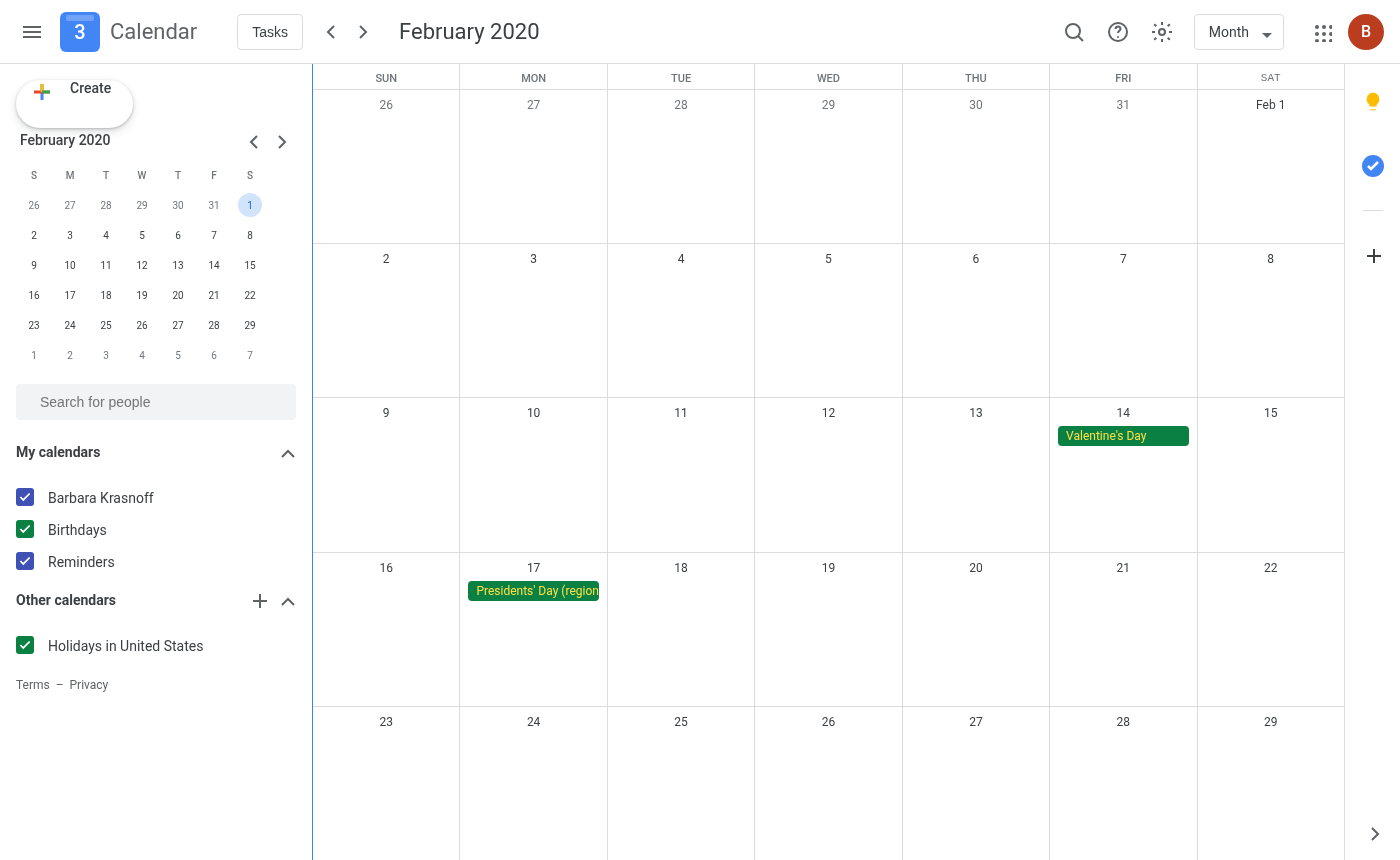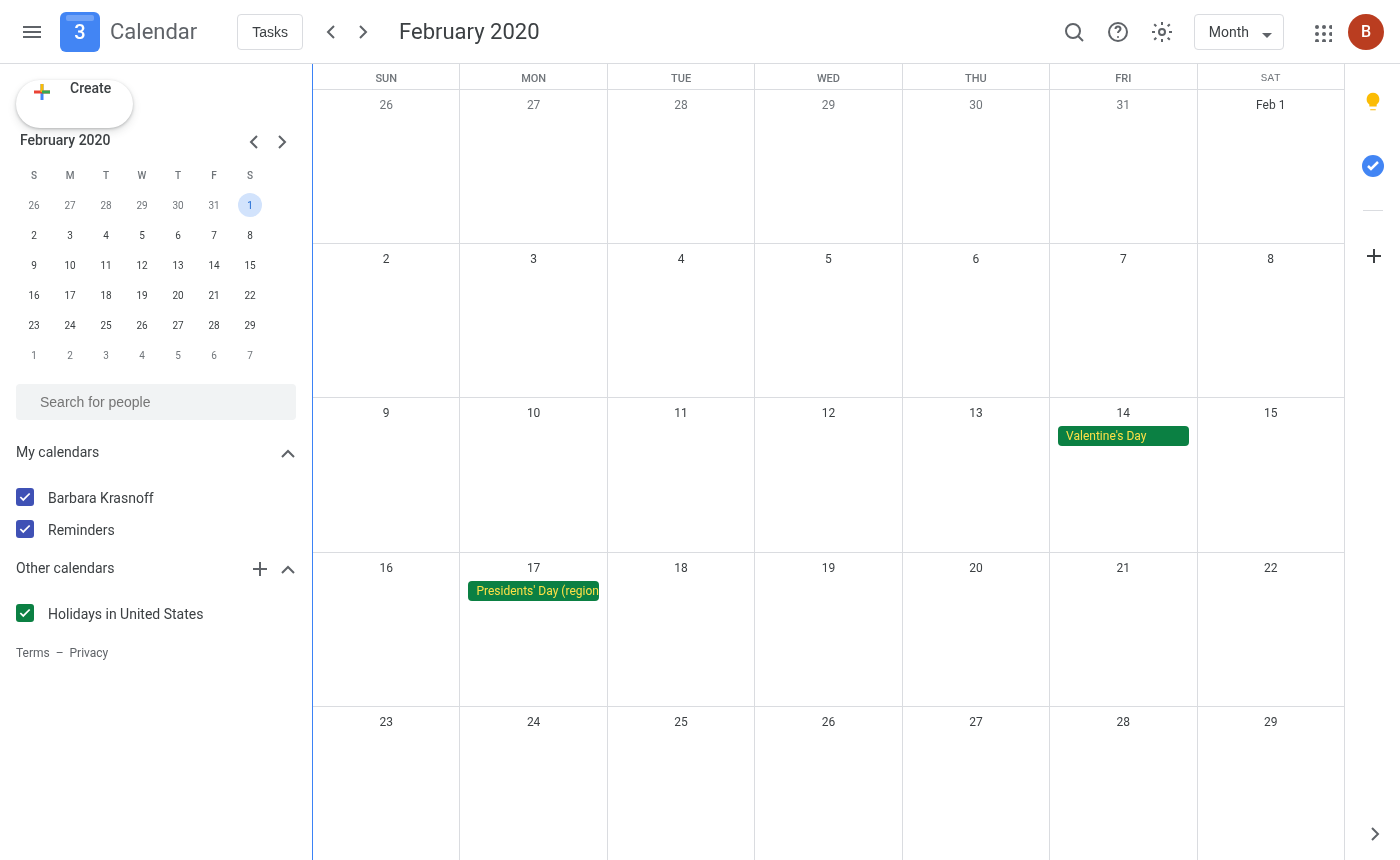--- a/index.html
+++ b/index.html
@@ -43,21 +43,21 @@
 .minical-row { display: flex; }
 .minical-cell { flex: 1; height: 30px; display: flex; align-items: center; justify-content: center; font-size: 10px; color: #70757a; cursor:pointer; position:relative; border-radius:50%; max-width:36px;}
 .minical-cell.head { font-weight: 500; cursor:default;}
 .minical-cell.in-month { color: #3c4043; font-size:10px;}
 .minical-cell.selected::before { content:""; position:absolute; width:24px; height:24px; background:#d2e3fc; border-radius:50%; z-index:-1;}
 .minical-cell.selected { color:#1967d2; z-index:0;}
 
 .search-people { background: #f1f3f4; border: none; height: 36px; border-radius: 4px; padding: 0 24px; font-size: 14px; width: 100%; margin: 14px 0; outline:none;}
 
 .section-header { display: flex; align-items: center; justify-content: space-between; height: 36px; cursor:pointer;}
-.section-header .lbl { font-size: 14px; font-weight: 400;}
+.section-header .lbl { font-size: 14px; font-weight: 700;}
 .section-header .actions { display:flex; gap:6px; align-items:center; color:#5f6368;}
 .cal-list { padding: 4px 0 12px 0;}
 .cal-item { display: flex; align-items: flex-end; height: 32px; cursor:pointer;}
 .cal-check { width: 18px; height: 18px; border-radius: 3px; margin-right: 14px; display:flex; align-items:center; justify-content:center; color:#fff;}
 .cal-item .name { font-size: 14px;}
 
 .footer-links { font-size: 12px; color: #5f6368; margin-top: 12px;}
 .footer-links span { cursor:pointer;}
 
 
@@ -307,20 +307,28 @@
     <div class="cal-list" id="mycals">
         <div class="cal-item">
           <div class="cal-check" style="background: rgb(63, 81, 181);">
             <svg width="14" height="14" viewBox="0 0 24 24">
               <use href="#i-check"></use>
             </svg>
           </div>
           <div class="name">Barbara Krasnoff</div>
         </div>
         <div class="cal-item">
+          <div class="cal-check" style="background: rgb(11, 128, 67);">
+            <svg width="14" height="14" viewBox="0 0 24 24">
+              <use href="#i-check"></use>
+            </svg>
+          </div>
+          <div class="name">Birthdays</div>
+        </div>
+        <div class="cal-item">
           <div class="cal-check" style="background: rgb(63, 81, 181);">
             <svg width="14" height="14" viewBox="0 0 24 24">
               <use href="#i-check"></use>
             </svg>
           </div>
           <div class="name">Reminders</div>
         </div>
       </div>
 
     <div class="section-header">

